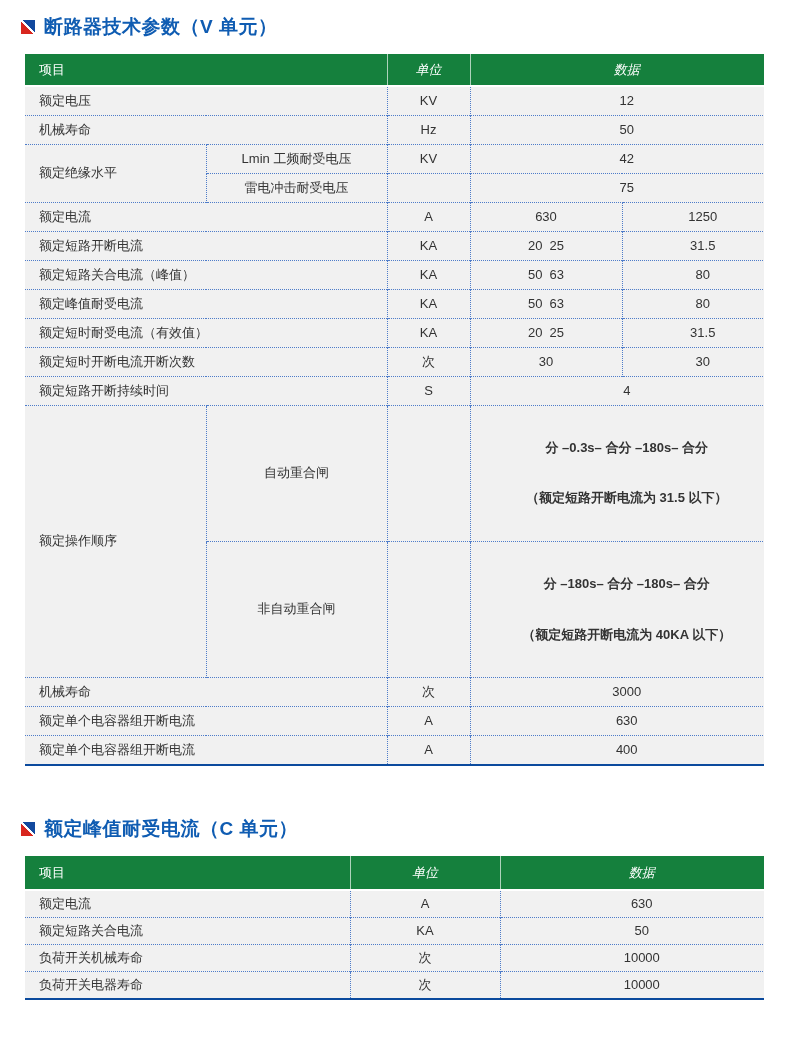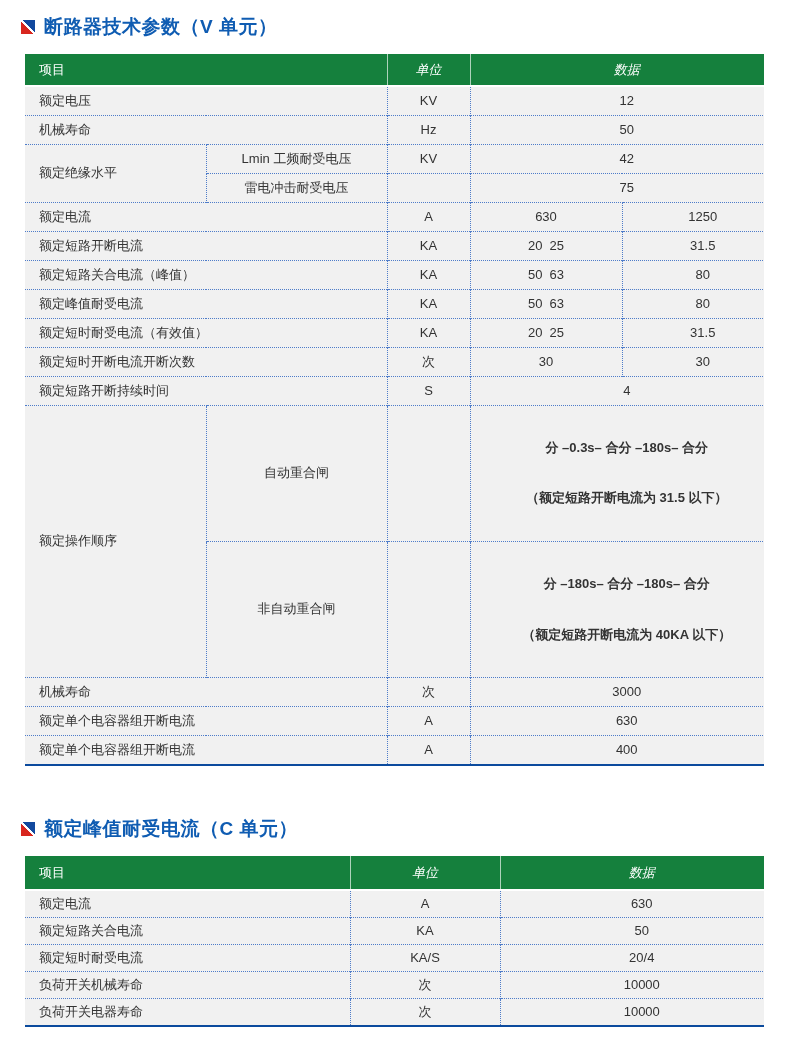--- a/index.html
+++ b/index.html
@@ -221,25 +221,20 @@
           <td class="item">额定电流</td>
           <td class="bl">A</td>
           <td class="bl">630</td>
         </tr>
         <tr>
           <td class="item">额定短路关合电流</td>
           <td class="bl">KA</td>
           <td class="bl">50</td>
         </tr>
         <tr>
-          <td class="item">额定短时耐受电流</td>
-          <td class="bl">KA/S</td>
-          <td class="bl">20/4</td>
-        </tr>
-        <tr>
           <td class="item">负荷开关机械寿命</td>
           <td class="bl">次</td>
           <td class="bl">10000</td>
         </tr>
         <tr>
           <td class="item">负荷开关电器寿命</td>
           <td class="bl">次</td>
           <td class="bl">10000</td>
         </tr>
       </tbody>

